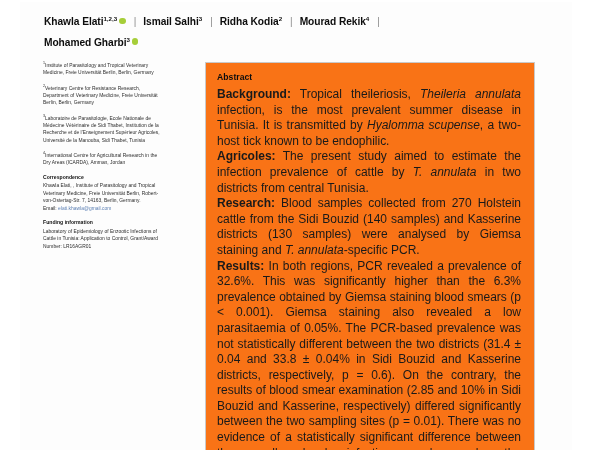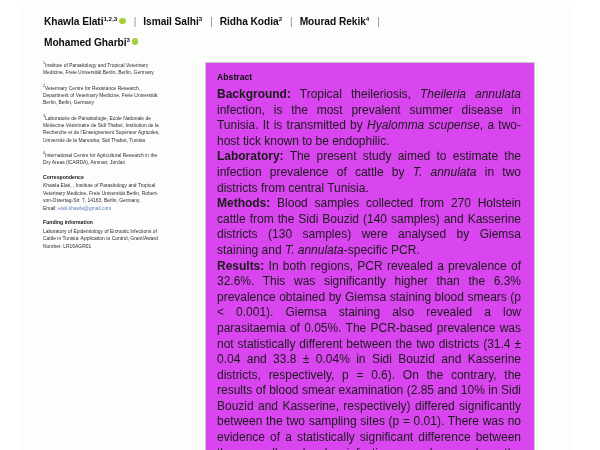--- a/index.html
+++ b/index.html
@@ -111,21 +111,21 @@
 
   
   .abstract-panel {
     position: absolute;
     left: 205px;
     top: 62px;
     width: 330px;
     height: 388px;
     border: 0.8px solid #c9c9c9;
     border-bottom: none;
-    background: #d946ef;
+    background: #f97316;
     box-sizing: border-box;
     padding: 8px 13px 0 11px;
     overflow: hidden;
   }
   .abstract-title {
     font-size: 8.6px;
     font-weight: bold;
     color: #0d0d0d;
     margin: 1px 0 5px 0;
     letter-spacing: 0.05px;
@@ -194,19 +194,19 @@
       <div class="sb-heading">Funding information</div>
       <div>Laboratory of Epidemiology of Enzootic Infections of Cattle in Tunisia: Application to Control, Grant/Award Number: LR16AGR01</div>
     </div>
 
   </div>
 
   <div class="abstract-panel">
     <div class="abstract-title">Abstract</div>
     <div class="abstract-body">
       <p><span class="lead">Background:</span><span> Tropical theileriosis, <span class="it">Theileria annulata</span> infection, is the most prevalent summer disease in Tunisia. It is transmitted by <span class="it">Hyalomma scupense</span>, a two-host tick known to be endophilic.</span></p>
-      <p><span class="lead">Laboratory:</span><span> The present study aimed to estimate the infection prevalence of cattle by <span class="it">T. annulata</span> in two districts from central Tunisia.</span></p>
-      <p><span class="lead">Methods:</span><span> Blood samples collected from 270 Holstein cattle from the Sidi Bouzid (140 samples) and Kasserine districts (130 samples) were analysed by Giemsa staining and <span class="it">T. annulata</span>-specific PCR.</span></p>
+      <p><span class="lead">Agricoles:</span><span> The present study aimed to estimate the infection prevalence of cattle by <span class="it">T. annulata</span> in two districts from central Tunisia.</span></p>
+      <p><span class="lead">Research:</span><span> Blood samples collected from 270 Holstein cattle from the Sidi Bouzid (140 samples) and Kasserine districts (130 samples) were analysed by Giemsa staining and <span class="it">T. annulata</span>-specific PCR.</span></p>
       <p><span class="lead">Results:</span><span> In both regions, PCR revealed a prevalence of 32.6%. This was significantly higher than the 6.3% prevalence obtained by Giemsa staining blood smears (p &lt; 0.001). Giemsa staining also revealed a low parasitaemia of 0.05%. The PCR-based prevalence was not statistically different between the two districts (31.4 ± 0.04 and 33.8 ± 0.04% in Sidi Bouzid and Kasserine districts, respectively, p = 0.6). On the contrary, the results of blood smear examination (2.85 and 10% in Sidi Bouzid and Kasserine, respectively) differed significantly between the two sampling sites (p = 0.01). There was no evidence of a statistically significant difference between the overall molecular infection prevalence when the samples were segregated based on animals' age or gender (p = 0.1 and 0.2, respectively) and a similar trend was observed for Giemsa staining. Ten PCR amplicons of the Tams1 gene (721 bp) were subsequently sequenced from the two regions. The phylogenetic analyses showed 100% similarity between all sequences. The unique conserved Tams1 sequence was deposited in GenBank under the accession number OP428816 and used to infer its phylogenetic relationships with those available in the GenBank repository.</span></p>
     </div>
   </div>
 
 </div>
 
 </body></html>

